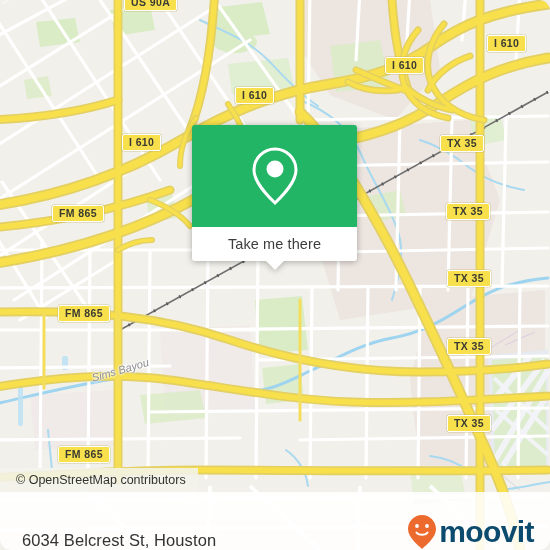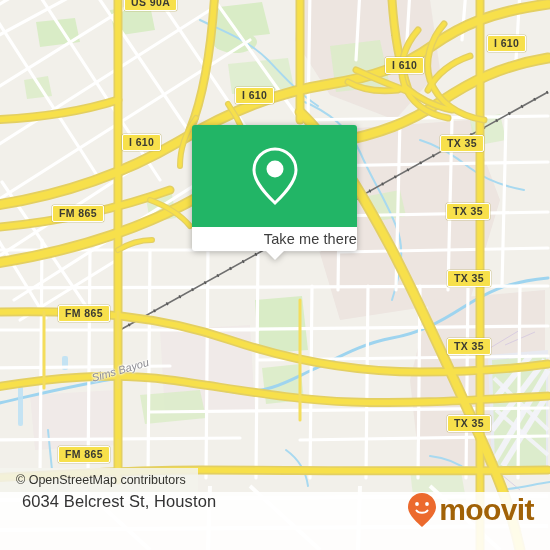--- a/index.html
+++ b/index.html
@@ -6,20 +6,21 @@
   html, body {
     width: 550px; height: 550px;
     overflow: hidden;
     font-family: "Liberation Sans", sans-serif;
     background: #f2f0ea;
   }
   #app {
     position: relative;
     width: 550px; height: 550px;
     overflow: hidden;
+    border-radius: 11px;
   }
 
   
   #map-canvas {
     position: absolute;
     inset: 0;
     width: 550px; height: 550px;
     display: block;
   }
 
@@ -57,26 +58,26 @@
   }
   #popup-green {
     height: 102px;
     background: #22b566;
     border-radius: 3px 3px 0 0;
     display: flex;
     align-items: center;
     justify-content: center;
   }
   #popup-white {
-    height: 24px;
+    height: 34px;
     background: #ffffff;
     border-radius: 0 0 3px 3px;
     display: flex;
     align-items: center;
-    justify-content: flex-end;
+    justify-content: center;
     position: relative;
   }
   #popup-label {
     font-size: 14.5px;
     color: #3d3d3d;
     letter-spacing: 0.1px;
   }
   #popup-tail {
     position: absolute;
     left: 50%;
@@ -102,39 +103,39 @@
     white-space: nowrap;
   }
 
   
   #bottom-bar {
     position: absolute;
     left: 0; top: 492px;
     width: 550px; height: 58px;
     background: rgba(255,255,255,0.88);
     display: flex;
-    align-items: flex-start;
+    align-items: flex-end;
     justify-content: space-between;
     padding: 0 16px 0 22px;
   }
   #address-text {
     font-size: 16.5px;
     color: #333333;
     letter-spacing: 0.1px;
     white-space: nowrap;
   }
   #brand {
     display: flex;
     align-items: center;
     gap: 2px;
   }
   #brand-word {
     font-size: 30px;
     font-weight: bold;
-    color: #a16207;
+    color: #0c4a6e;
     letter-spacing: -0.6px;
     line-height: 30px;
   }
 </style>
 </head>
 <body>
 
 <div id="app">
 
   <svg id="map-canvas" viewBox="0 0 550 550" preserveAspectRatio="none" aria-hidden="true">

